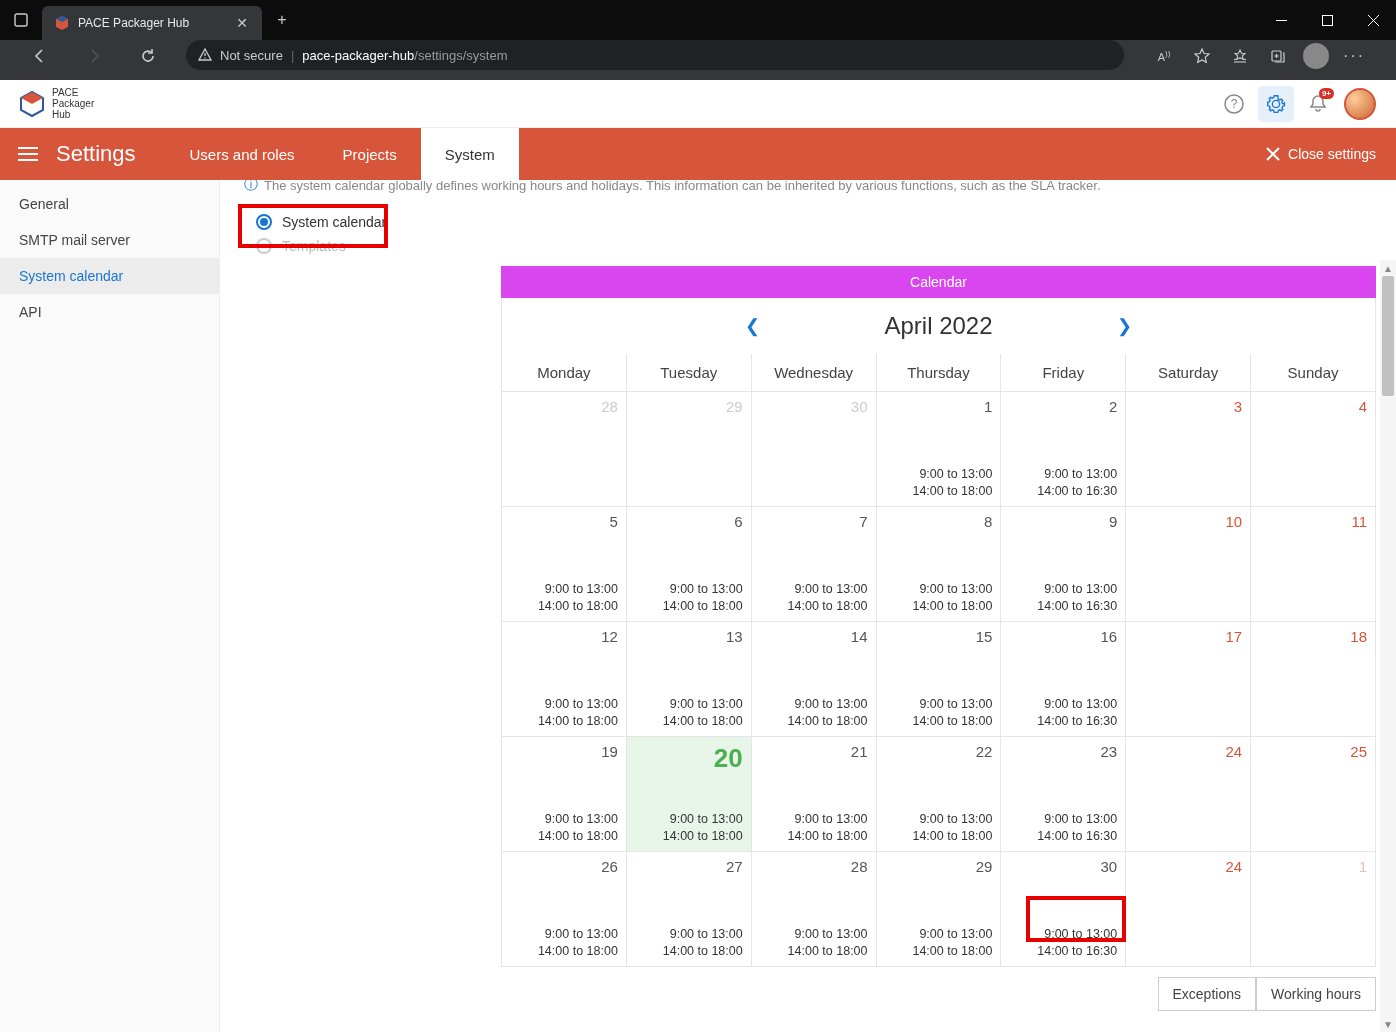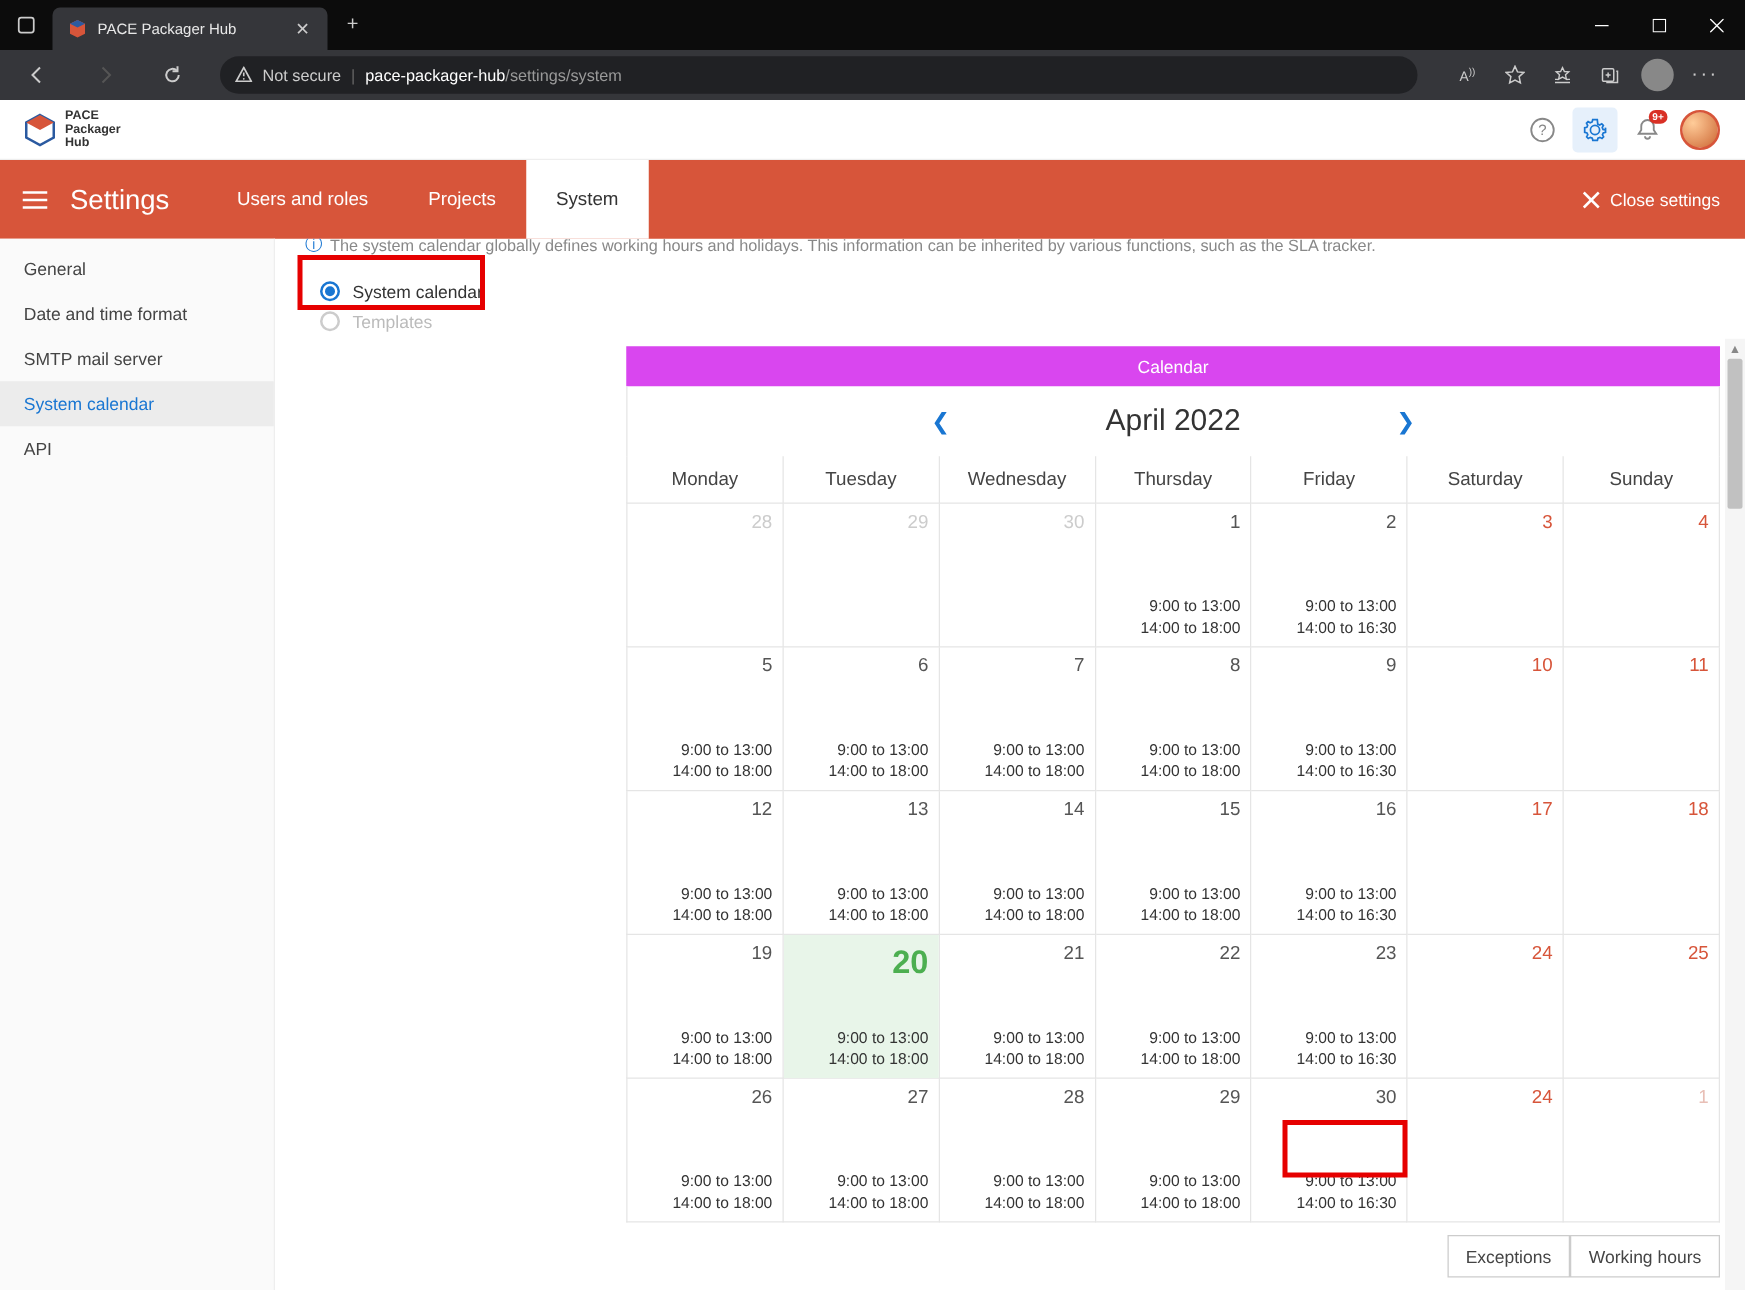--- a/index.html
+++ b/index.html
@@ -10,42 +10,42 @@
 .title-bar { height: 40px; display: flex; align-items: center; background: #0c0c0c; }
 .tab-btn { width: 42px; height: 40px; display: flex; align-items: center; justify-content: center; }
 .browser-tab { display: flex; align-items: center; background: #35363a; height: 34px; margin-top: 6px; padding: 0 12px; border-radius: 6px 6px 0 0; min-width: 220px; gap: 8px; }
 .tab-favicon { width: 16px; height: 16px; }
 .tab-title { font-size: 12px; color: #e8e8e8; flex: 1; }
 .tab-close { width: 16px; height: 16px; display:flex; align-items:center; justify-content:center; font-size: 14px; color: #ccc;}
 .new-tab { width: 28px; height: 28px; display: flex; align-items: center; justify-content: center; color: #ccc; font-size: 16px; margin-left: 6px;}
 .win-controls { margin-left: auto; display: flex; }
 .win-btn { width: 46px; height: 40px; display: flex; align-items: center; justify-content: center; color: #fff; }
 
-.addr-bar { height: 40px; display: flex; align-items: center; background: #35363a; padding: 0 14px; gap: 22px; }
+.addr-bar { height: 40px; display: flex; align-items: flex-start; background: #35363a; padding: 0 24px; gap: 22px; }
 .nav-btn { width: 32px; height: 32px; display: flex; align-items: center; justify-content: center; color: #ccc; }
 .nav-btn.disabled { color: #666; }
 .url-box { flex: 1; height: 30px; background: #202124; border-radius: 15px; display: flex; align-items: center; padding: 0 12px; gap: 8px; color: #ccc; font-size: 13px;}
 .url-host { color: #fff; }
 .url-path { color: #9a9a9a; }
 .addr-right { display: flex; align-items: center; gap: 2px; }
 .addr-icon { width: 36px; height: 32px; display:flex; align-items:center; justify-content:center; color:#ccc;}
 .profile-circle { width: 26px; height: 26px; background: #888; border-radius: 50%; }
 
 
 .app-header { height: 48px; display: flex; align-items: center; padding: 0 18px; border-bottom: 1px solid #eee; background: #fff;}
 .logo-box { display: flex; align-items: center; gap: 6px; }
-.logo-text { font-size: 10px; line-height: 11px; color: #333; font-weight: bold;}
+.logo-text { font-size: 10px; line-height: 11px; color: #333; font-weight: normal;}
 .app-header-right { margin-left: auto; display: flex; align-items: center; gap: 6px; }
 .hdr-icon { width: 36px; height: 36px; display:flex; align-items:center; justify-content:center; border-radius: 4px; position: relative;}
 .hdr-icon.active { background: #e6f0fb; }
 .badge { position: absolute; top: 2px; right: 2px; background: #d93025; color: #fff; font-size: 8px; border-radius: 8px; padding: 1px 3px; font-weight: bold;}
 .avatar { width: 32px; height: 32px; border-radius: 50%; background: radial-gradient(circle at 30% 30%, #ffcc99, #cc6633); border: 2px solid #d7553a; }
 
 
-.orange-nav { height: 63px; background: #d7553a; display: flex; align-items: center; color: #fff; }
+.orange-nav { height: 52px; background: #d7553a; display: flex; align-items: center; color: #fff; }
 .menu-icon { width: 56px; display: flex; justify-content: center; }
 .nav-title { font-size: 22px; font-weight: 400; margin-right: 30px; }
 .nav-tabs { display: flex; align-self: stretch; }
 .nav-tab { padding: 0 24px; display: flex; align-items: center; font-size: 15px; cursor: pointer; }
 .nav-tab.active { background: #fff; color: #333; }
 .close-settings { margin-left: auto; margin-right: 20px; display: flex; align-items: center; gap: 8px; font-size: 14px; }
 
 
 .content { display: flex; height: calc(1032px - 40px - 40px - 48px - 52px); position: relative; }
 .left-sidebar { width: 220px; background: #fafafa; border-right: 1px solid #eee; padding-top: 6px; }
@@ -256,21 +256,20 @@
         <line x1="1" y1="1" x2="13" y2="13" stroke="#fff" stroke-width="2"></line>
         <line x1="13" y1="1" x2="1" y2="13" stroke="#fff" stroke-width="2"></line>
       </svg>
     <span>Close settings</span>
   </div>
 </div>
 
 <div class="content">
   <div class="left-sidebar" id="sidebar">
       <div class="side-item">General</div>
-      <div class="side-item">Date and time format</div>
       <div class="side-item">SMTP mail server</div>
       <div class="side-item active">System calendar</div>
       <div class="side-item">API</div>
     </div>
 
   <div class="main-area">
     <div class="info-line">
       <span class="info-icon">ⓘ</span>
       <span>The system calendar globally defines working hours and holidays. This information can be inherited by various functions, such as the SLA tracker.</span>
     </div>

